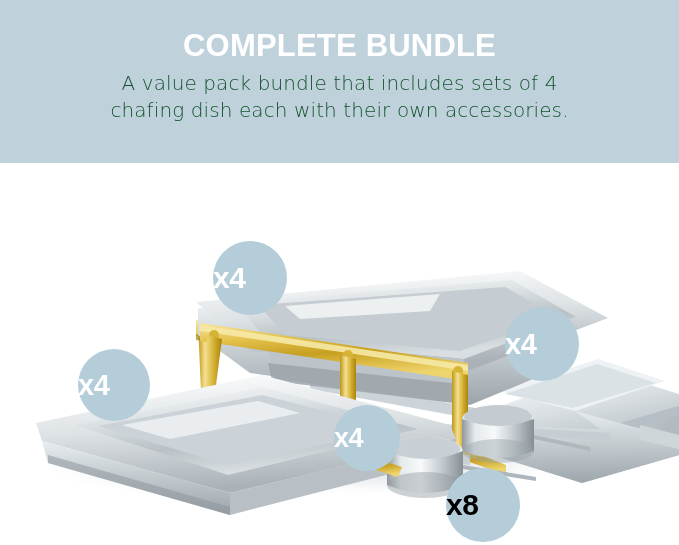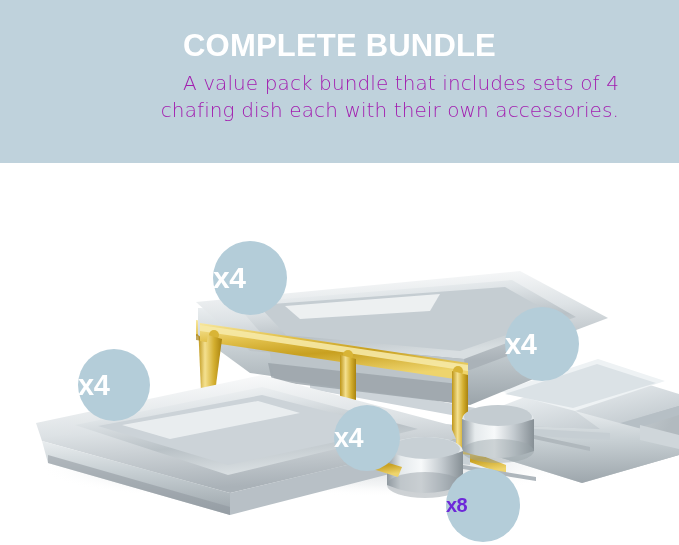--- a/index.html
+++ b/index.html
@@ -72,21 +72,21 @@
   }
   .badge-label { pointer-events: none; }
 </style>
 </head>
 <body>
 
 <div id="page">
 
   <div id="header-band" style="background: rgb(191, 210, 220);">
     <div id="header-title" style="color: rgb(255, 255, 255);">COMPLETE BUNDLE</div>
-    <div id="header-subtitle" style="color: #a21caf; text-align: right;">A  value pack bundle that includes sets of 4
+    <div id="header-subtitle" style="color: #14532d;">A  value pack bundle that includes sets of 4
 chafing dish each with their own accessories.</div>
   </div>
 
   <div id="product-stage">
     <svg id="product-svg" viewBox="0 0 679 382" xmlns="http://www.w3.org/2000/svg">
       <defs>
         <linearGradient id="steelTopIn" x1="0" y1="0" x2="0.4" y2="1">
           <stop offset="0%" stop-color="#fbfcfc"></stop>
           <stop offset="35%" stop-color="#dfe4e7"></stop>
           <stop offset="70%" stop-color="#b9c1c6"></stop>
@@ -227,17 +227,17 @@
   </div>
   <div class="badge" id="badge-1" style="left: 78px; top: 349px; width: 72px; height: 72px; font-size: 29px; background: rgb(180, 205, 217); color: rgb(255, 255, 255);">
     <span class="badge-label">x4</span>
   </div>
   <div class="badge" id="badge-2" style="left: 505px; top: 307px; width: 74px; height: 74px; font-size: 29px; background: rgb(180, 205, 217); color: rgb(255, 255, 255);">
     <span class="badge-label">x4</span>
   </div>
   <div class="badge" id="badge-3" style="left: 334px; top: 405px; width: 66px; height: 66px; font-size: 27px; background: rgb(180, 205, 217); color: rgb(255, 255, 255);">
     <span class="badge-label">x4</span>
   </div>
-  <div class="badge" id="badge-4" style="left: 446px; top: 468px; width: 74px; height: 74px; font-size: 20px; background: rgb(180, 205, 217); color: #6d28d9;">
+  <div class="badge" id="badge-4" style="left: 446px; top: 468px; width: 74px; height: 74px; font-size: 30px; background: rgb(180, 205, 217); color: #000000;">
     <span class="badge-label">x8</span>
   </div>
 
 </div>
 
 </body></html>

